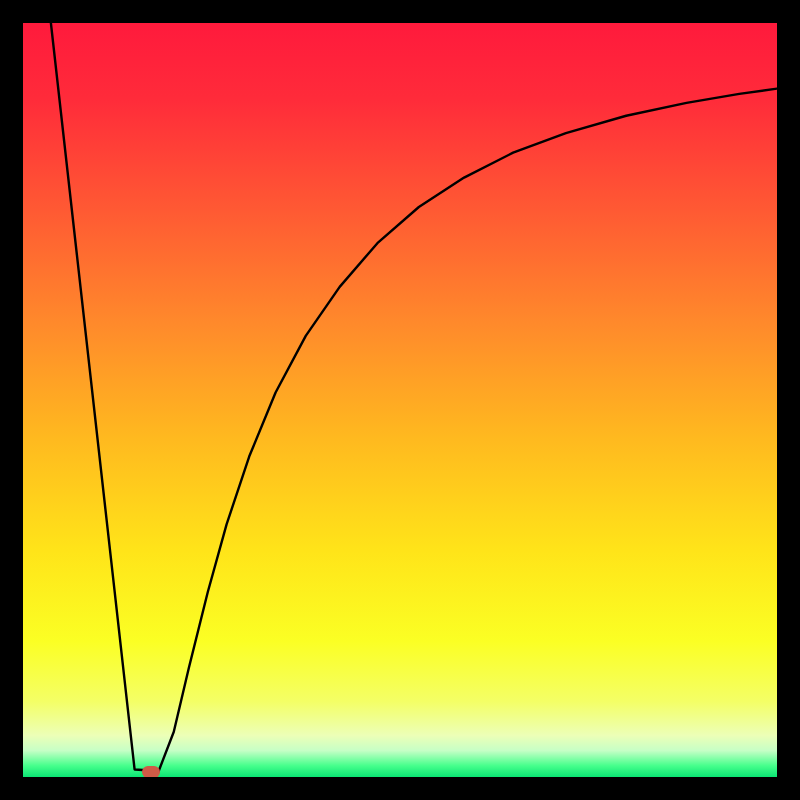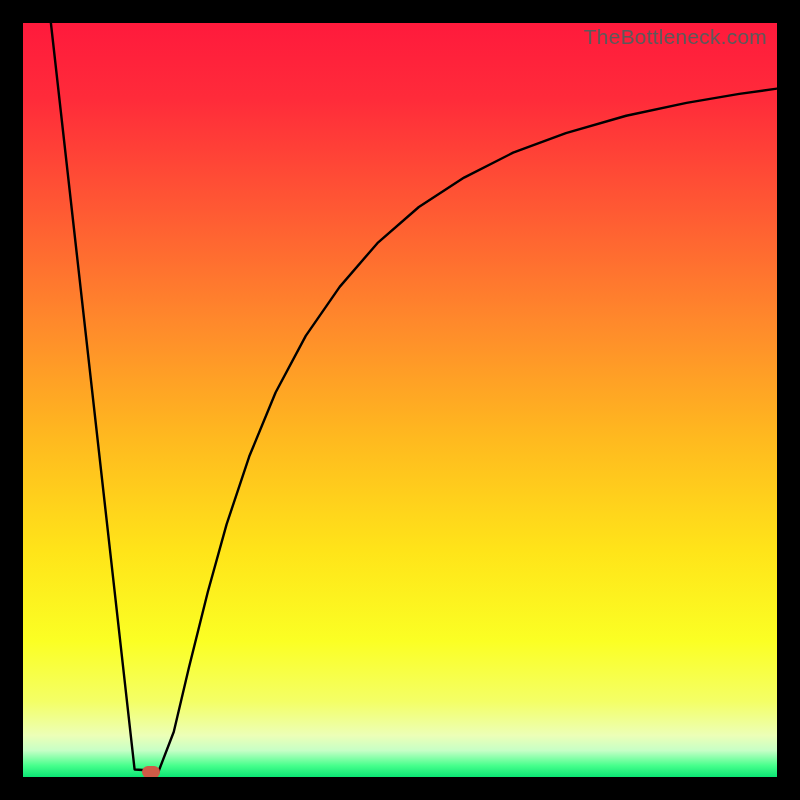--- a/index.html
+++ b/index.html
@@ -54,15 +54,14 @@
 <body>
 
 <div class="frame">
   <div class="plot" id="plot" style="left: 23px; top: 23px; width: 754px; height: 754px;">
     <div class="gradient" id="grad" style="background: linear-gradient(rgb(255, 26, 60) 0%, rgb(255, 43, 58) 10%, rgb(255, 90, 51) 25%, rgb(255, 138, 43) 40%, rgb(255, 185, 31) 55%, rgb(255, 228, 25) 70%, rgb(251, 255, 36) 82%, rgb(244, 255, 102) 90%, rgb(236, 255, 183) 94.5%, rgb(198, 255, 198) 96.5%, rgb(70, 255, 140) 98.5%, rgb(11, 229, 116) 100%);"></div>
     <svg class="curve" id="curve-svg" viewBox="0 0 754 754" preserveAspectRatio="none">
         <path d="M27.90 0.00 L111.59 746.46 L135.72 747.97" fill="none" stroke="#000000" stroke-width="2.4" stroke-linecap="round" stroke-linejoin="round"></path>
         <path d="M135.72 747.97 L150.80 708.76 L165.88 644.67 L184.73 569.27 L203.58 501.41 L226.20 433.55 L252.59 369.46 L282.75 312.91 L316.68 263.90 L354.38 220.17 L395.85 183.98 L441.09 154.57 L490.10 129.69 L542.88 110.08 L603.20 92.74 L663.52 79.92 L716.30 70.88 L754.00 65.60" fill="none" stroke="#000000" stroke-width="2.4" stroke-linecap="round" stroke-linejoin="round"></path>
       </svg>
     <div class="marker" id="marker" style="left: 128.18px; top: 749.099px; background: rgb(207, 91, 71);"></div>
-    <div class="watermark">TheBottleneck.com</div>
   </div>
 </div>
 
 </body></html>

